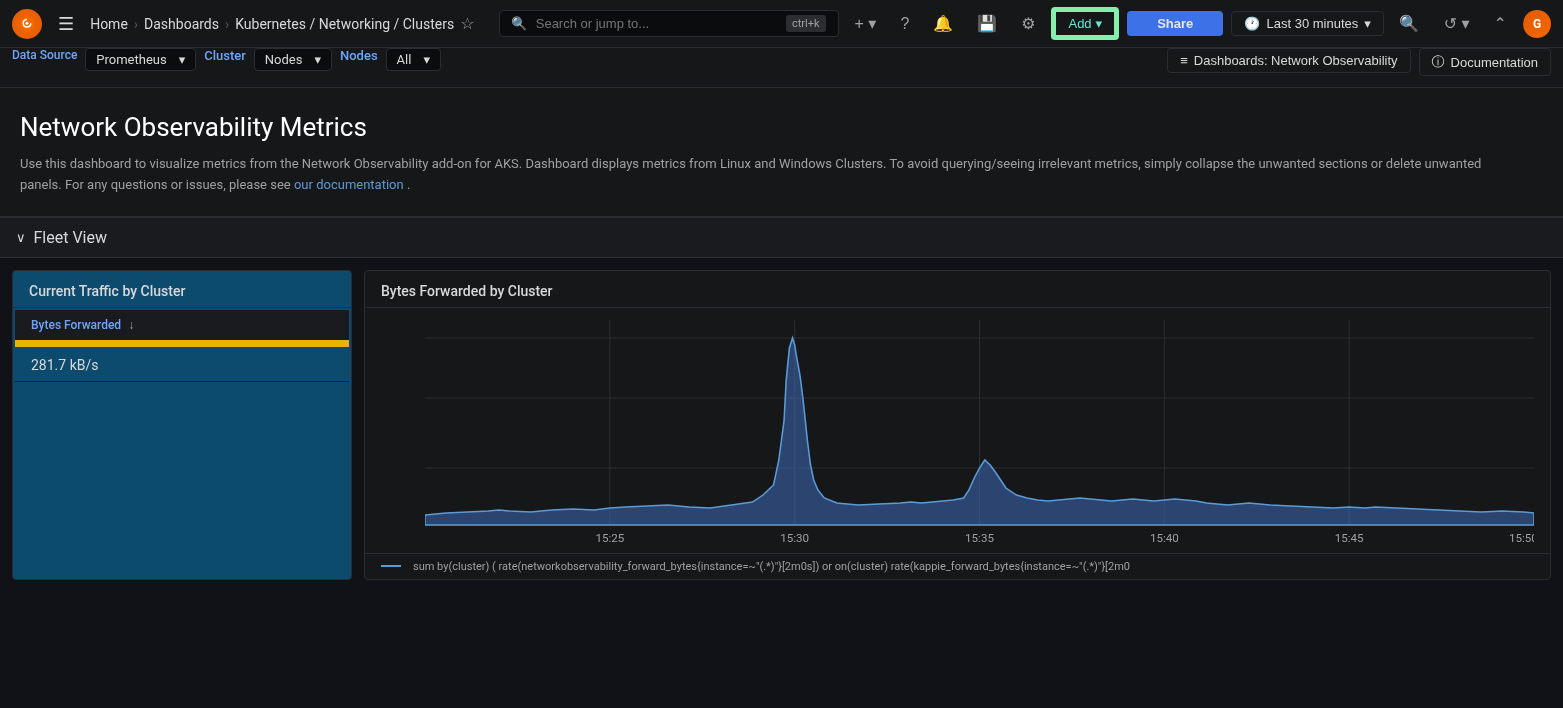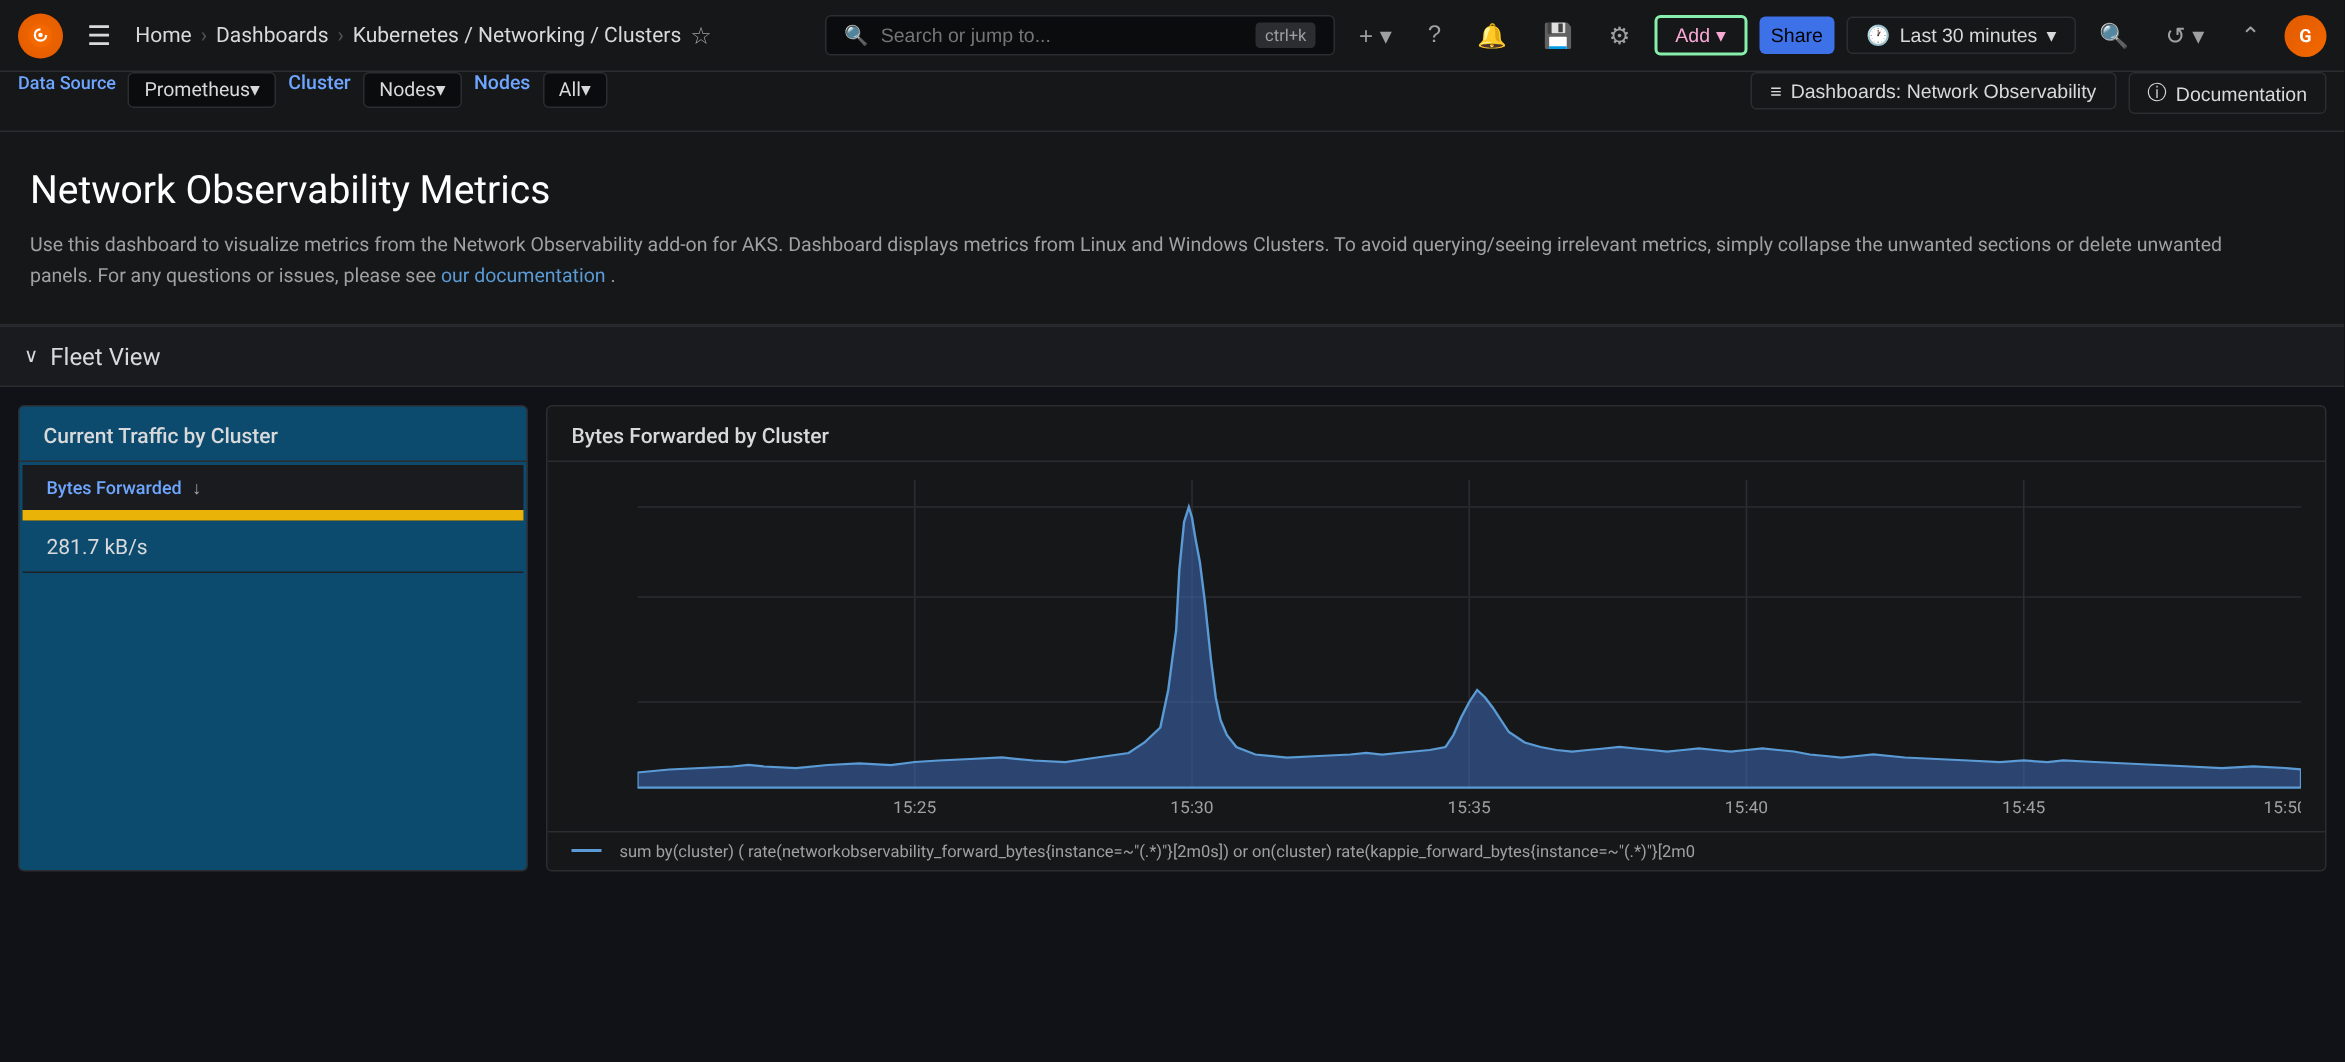--- a/index.html
+++ b/index.html
@@ -61,28 +61,28 @@
       font-size: 11px; color: #a0a0a0;
     }
     .nav-right {
       display: flex; align-items: center; gap: 8px;
     }
     .nav-btn {
       background: none; border: none; color: #a0a0a0; cursor: pointer;
       font-size: 16px; padding: 4px 8px;
     }
     .add-btn {
-      background: none; border: 2px solid #86efac; color: #f9a8d4;
+      background: none; border: 5px solid #86efac; color: #5eead4;
       border-radius: 4px; padding: 4px 12px; cursor: pointer; font-size: 13px;
       display: flex; align-items: center; gap: 4px;
     }
     .share-btn {
-      background: #3d71e8; border: none; color: #000000;
-      border-radius: 4px; padding: 5px 8px; cursor: pointer; font-size: 13px;
-      font-weight: 400;
+      background: #3d71e8; border: none; color: #e5e5e5;
+      border-radius: 4px; padding: 5px 30px; cursor: pointer; font-size: 13px;
+      font-weight: 700;
     }
     .time-range-btn {
       background: none; border: 1px solid #2c2d30; color: #d8d9da;
       border-radius: 4px; padding: 4px 12px; cursor: pointer; font-size: 13px;
       display: flex; align-items: center; gap: 6px;
     }
     .avatar {
       width: 28px; height: 28px; border-radius: 50%;
       background: linear-gradient(135deg, #e05a00, #f46800);
       display: flex; align-items: center; justify-content: center;
@@ -94,21 +94,21 @@
       border-bottom: 1px solid #2c2d30;
       display: flex; align-items: flex-start;
       height: 40px; padding: 0 12px; gap: 8px;
     }
     .filter-label {
       color: #6ea6ff; font-size: 12px; font-weight: 500;
     }
     .filter-select {
       background: #0b0c0e; border: 1px solid #2c2d30; color: #d8d9da;
       border-radius: 4px; padding: 3px 10px; font-size: 13px;
-      display: flex; align-items: center; gap: 0; cursor: pointer;
+      display: flex; align-items: center; gap: 12px; cursor: pointer;
     }
     .filter-static {
       color: #6ea6ff; font-size: 13px; font-weight: 500;
     }
     .toolbar-spacer { flex: 1; }
     .dashboards-nav-btn {
       background: none; border: 1px solid #2c2d30; color: #d8d9da;
       border-radius: 4px; padding: 4px 12px; cursor: pointer; font-size: 13px;
       display: flex; align-items: center; gap: 6px;
     }

